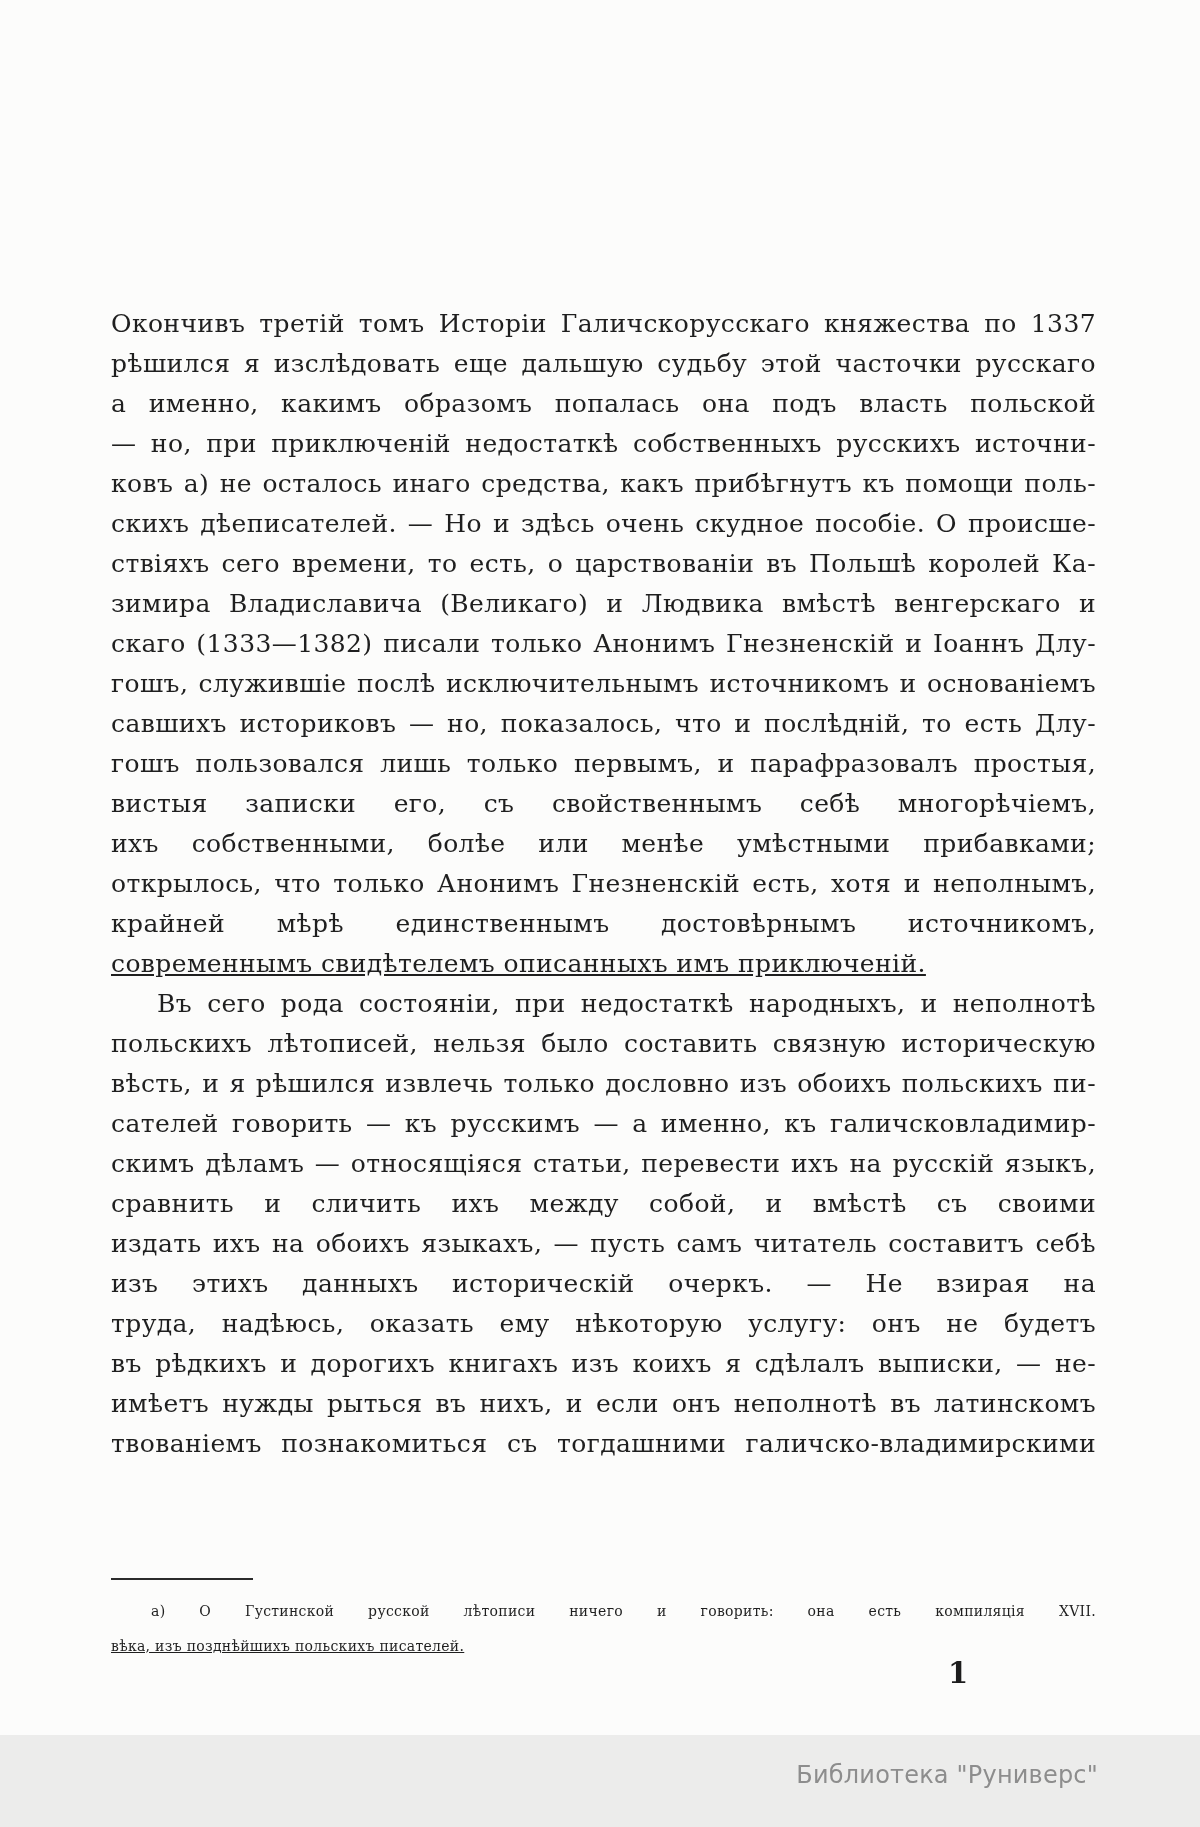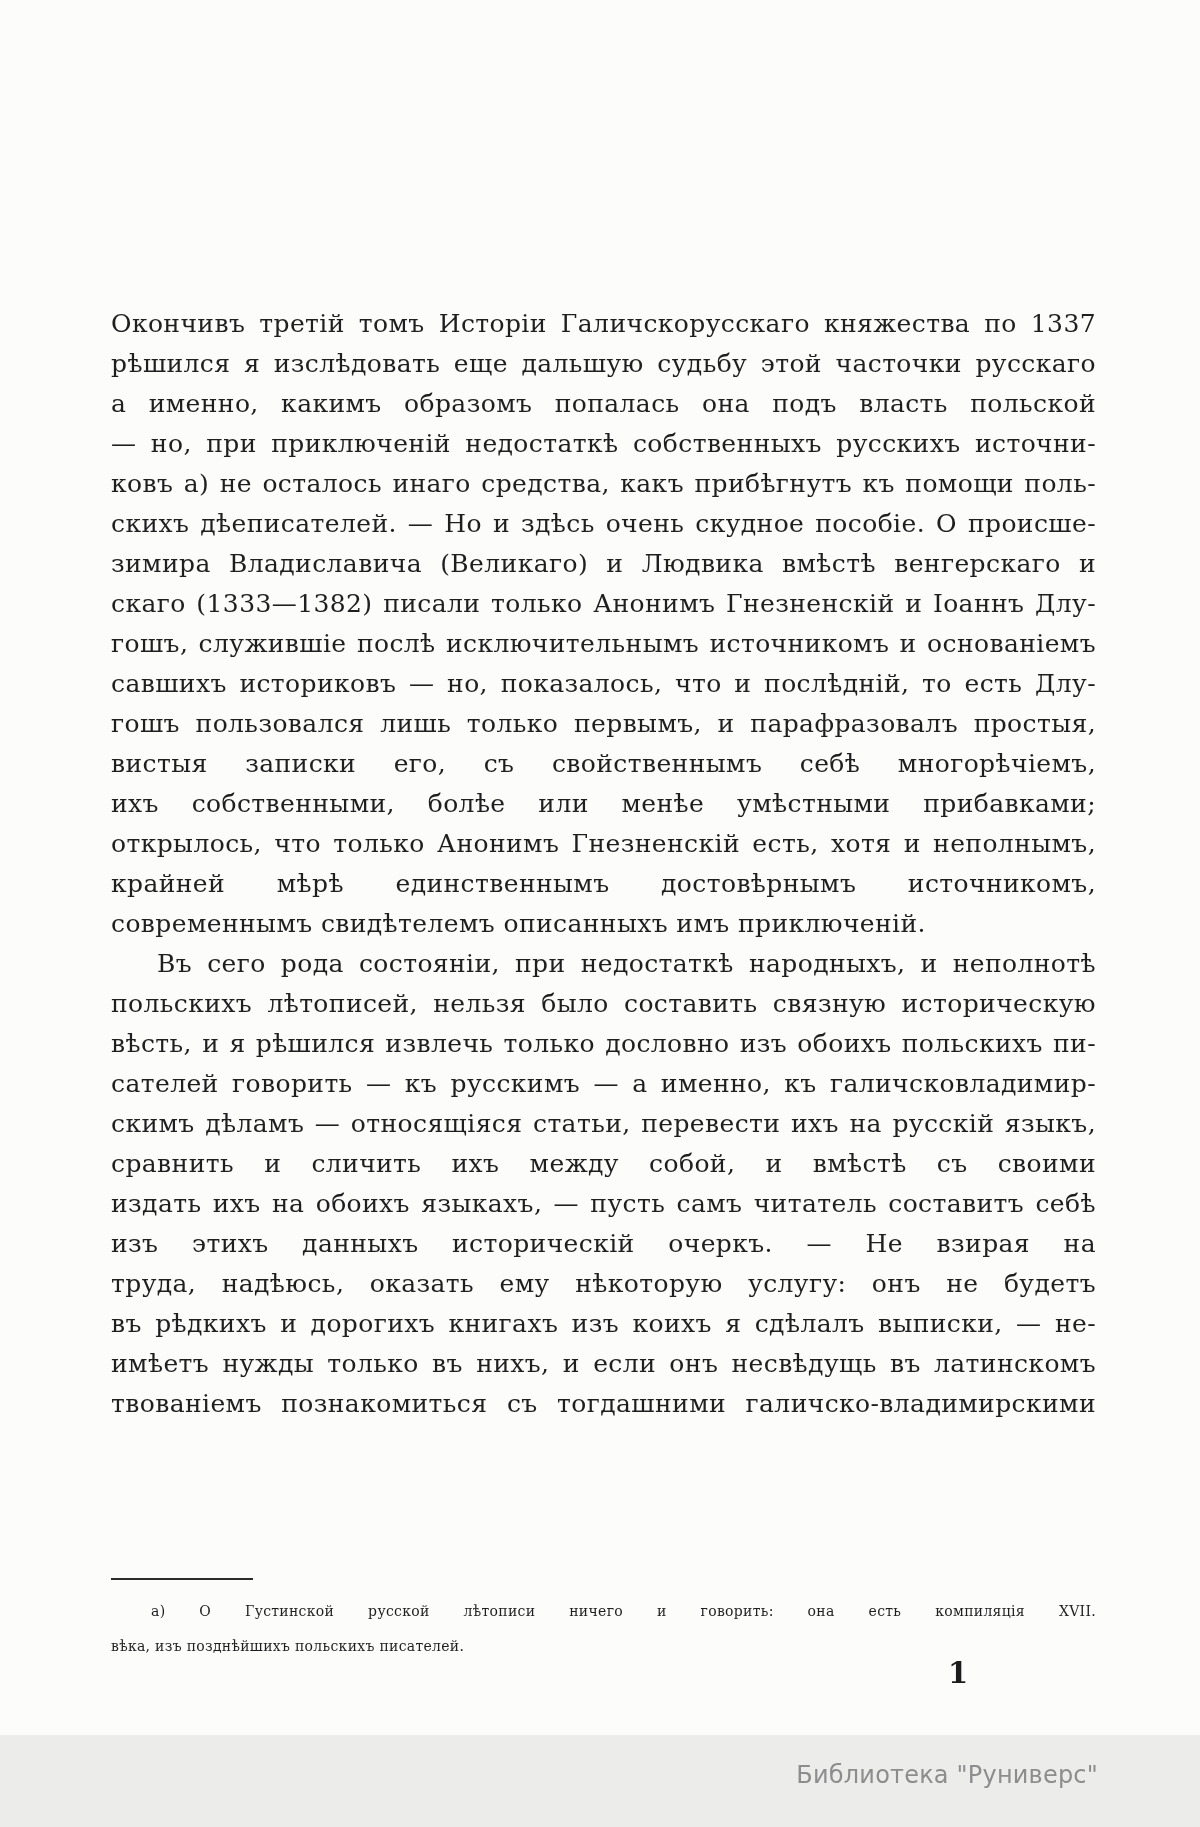--- a/index.html
+++ b/index.html
@@ -24,21 +24,21 @@
     font-size: 25px;
     line-height: 40px;
     letter-spacing: 0.4px;
     text-align: justify;
     text-align-last: justify;
     text-justify: inter-word;
     white-space: normal;
     overflow: hidden;
     height: 40px;
   }
-  .line.endline { text-align-last: left; }
+  .line.endline { text-align-last: left; text-decoration: underline; }
   .line.indent { text-indent: 46px; }
   .footnote-rule {
     position: absolute;
     left: 111px;
     top: 1578px;
     width: 142px;
     height: 2px;
     background: #2b2b2b;
   }
   .footnote {
@@ -84,41 +84,42 @@
 <body>
 
 <div class="page">
   <div class="text-block">
       <div class="line">Окончивъ третій томъ Исторіи Галичскорусскаго княжества по 1337 годъ,</div>
       <div class="line">рѣшился я изслѣдовать еще дальшую судьбу этой часточки русскаго міра,</div>
       <div class="line">а именно, какимъ образомъ попалась она подъ власть польской державы:</div>
       <div class="line">— но, при приключеній недостаткѣ собственныхъ русскихъ источни-</div>
       <div class="line">ковъ а) не осталось инаго средства, какъ прибѣгнутъ къ помощи поль-</div>
       <div class="line">скихъ дѣеписателей. — Но и здѣсь очень скудное пособіе. О происше-</div>
+      <div class="line">ствіяхъ сего времени, то есть, о царствованіи въ Польшѣ королей Ка-</div>
       <div class="line">зимира Владиславича (Великаго) и Людвика вмѣстѣ венгерскаго и поль-</div>
       <div class="line">скаго (1333—1382) писали только Анонимъ Гнезненскій и Іоаннъ Длу-</div>
       <div class="line">гошъ, служившіе послѣ исключительнымъ источникомъ и основаніемъ для</div>
       <div class="line">савшихъ историковъ — но, показалось, что и послѣдній, то есть Длу-</div>
       <div class="line">гошъ пользовался лишь только первымъ, и парафразовалъ простыя, отры-</div>
       <div class="line">вистыя записки его, съ свойственнымъ себѣ многорѣчіемъ, испестривая</div>
       <div class="line">ихъ собственными, болѣе или менѣе умѣстными прибавками; слѣдовательно</div>
       <div class="line">открылось, что только Анонимъ Гнезненскій есть, хотя и неполнымъ, по</div>
       <div class="line">крайней мѣрѣ единственнымъ достовѣрнымъ источникомъ, единственнымъ</div>
       <div class="line endline">современнымъ свидѣтелемъ описанныхъ имъ приключеній.</div>
       <div class="line indent">Въ сего рода состояніи, при недостаткѣ народныхъ, и неполнотѣ</div>
       <div class="line">польскихъ лѣтописей, нельзя было составить связную историческую по-</div>
       <div class="line">вѣсть, и я рѣшился извлечь только дословно изъ обоихъ польскихъ пи-</div>
       <div class="line">сателей говорить — къ русскимъ — а именно, къ галичсковладимир-</div>
       <div class="line">скимъ дѣламъ — относящіяся статьи, перевести ихъ на русскій языкъ,</div>
       <div class="line">сравнить и сличить ихъ между собой, и вмѣстѣ съ своими примѣчаніями</div>
       <div class="line">издать ихъ на обоихъ языкахъ, — пусть самъ читатель составитъ себѣ</div>
       <div class="line">изъ этихъ данныхъ историческій очеркъ. — Не взирая на маловажность</div>
       <div class="line">труда, надѣюсь, оказать ему нѣкоторую услугу: онъ не будетъ нуждаться</div>
       <div class="line">въ рѣдкихъ и дорогихъ книгахъ изъ коихъ я сдѣлалъ выписки, — не-</div>
-      <div class="line">имѣетъ нужды только въ нихъ, и если онъ несвѣдущь въ латинскомъ</div>
+      <div class="line">имѣетъ нужды рыться въ нихъ, и если онъ неполнотѣ въ латинскомъ</div>
       <div class="line">твованіемъ познакомиться съ тогдашними галичско-владимирскими собы-</div>
     </div>
   <div class="footnote-rule"></div>
   <div class="footnote">
       <div class="line indent">а) О Густинской русской лѣтописи ничего и говорить: она есть компиляція XVII.</div>
       <div class="line endline">вѣка, изъ позднѣйшихъ польскихъ писателей.</div>
     </div>
   <div class="page-number">1</div>
   <div class="footer-band">
     <span class="watermark">Библиотека "Руниверс"</span>

